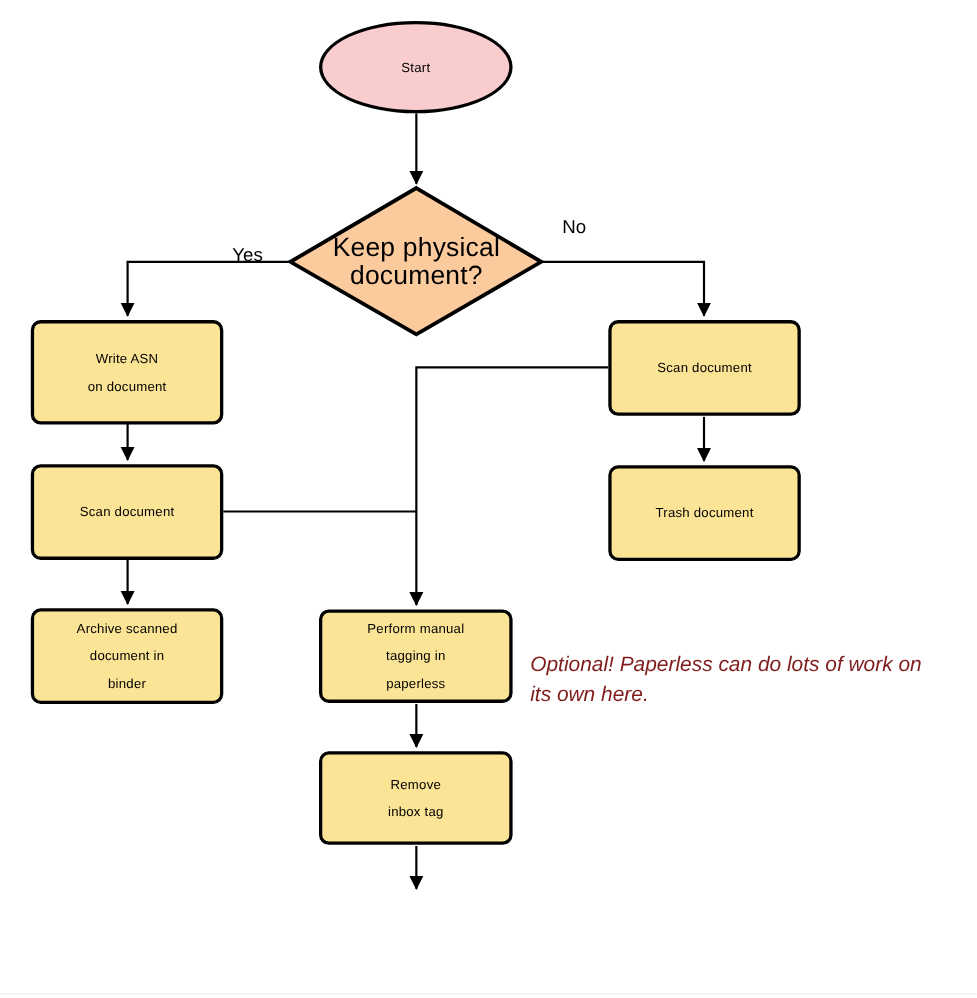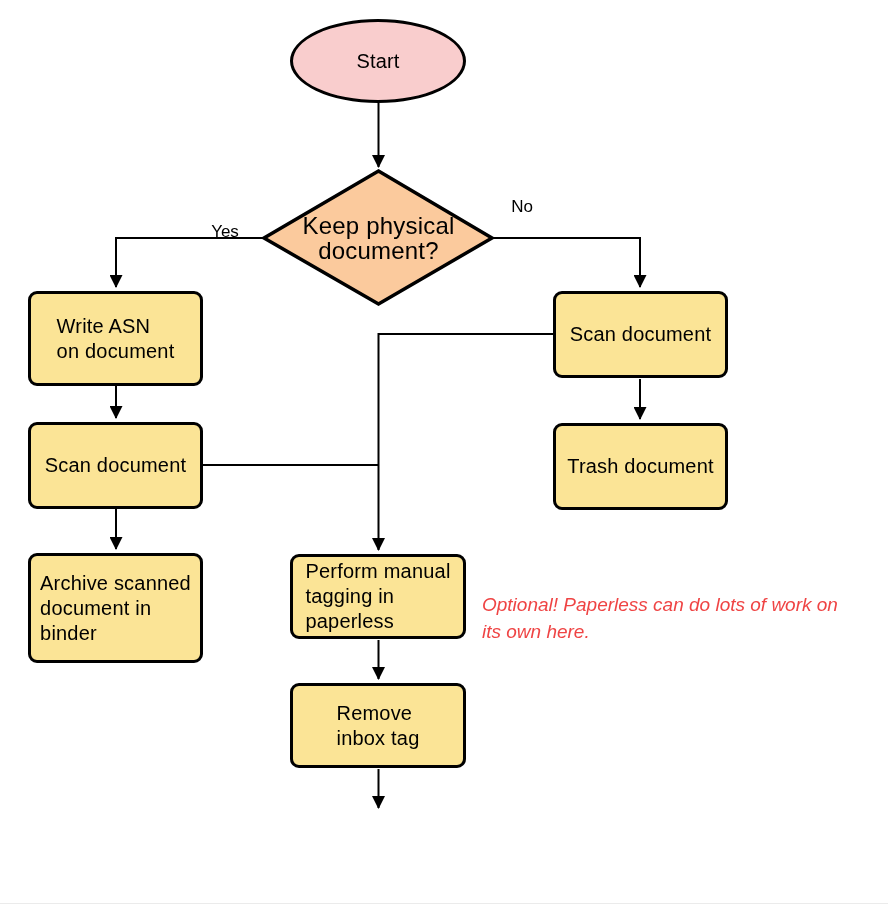--- a/index.html
+++ b/index.html
@@ -26,22 +26,22 @@
     fill: var(--decision, #fbca9d);
     stroke: var(--stroke, #000);
     stroke-width: 3.5;
   }
   .node {
     position: absolute;
     box-sizing: border-box;
     display: flex;
     align-items: center;
     justify-content: center;
-    text-align: left;
-    font-size: 20px;
+    text-align: center;
+    font-size: 12px;
     line-height: 25px;
     white-space: pre-line;
     letter-spacing: 0.2px;
   }
   .terminal {
     background: var(--terminal, #f9cdcd);
     border: 3.5px solid var(--stroke, #000);
     border-radius: 50%;
   }
   .process {
@@ -66,21 +66,21 @@
     text-align: center;
     font-size: 17px;
     line-height: 20px;
   }
   .annotation {
     position: absolute;
     font-style: italic;
     font-size: 19px;
     line-height: 27px;
     white-space: pre-line;
-    color: #ef4444;
+    color: #7f1d1d;
   }
   .bottom-rule {
     position: absolute;
     left: 0; right: 0;
     top: 903px;
     height: 1px;
     background: #ebebeb;
   }
 </style>
 </head>
@@ -125,21 +125,21 @@
 
   <div class="edge-label" style="left:195px; top:222px;">Yes</div>
 
   <div class="edge-label" style="left:492px; top:197px;">No</div>
 
   <div class="node process" style="left:28px; top:291px; width:175px; height:95px;">Write ASN
 on document</div>
 
   <div class="node process" style="left:28px; top:422px; width:175px; height:87px;">Scan document</div>
 
-  <div class="node process" style="left:28px; top:553px; width:175px; height:110px;">Archive scanned
+  <div class="node process" style="left:28px; top:553px; width:175px; height:87px;">Archive scanned
 document in
 binder</div>
 
   <div class="node process" style="left:553px; top:291px; width:175px; height:87px;">Scan document</div>
 
   <div class="node process" style="left:290px; top:554px; width:176px; height:85px;">Perform manual
 tagging in
 paperless</div>
 
   <div class="node process" style="left:553px; top:423px; width:175px; height:87px;">Trash document</div>

